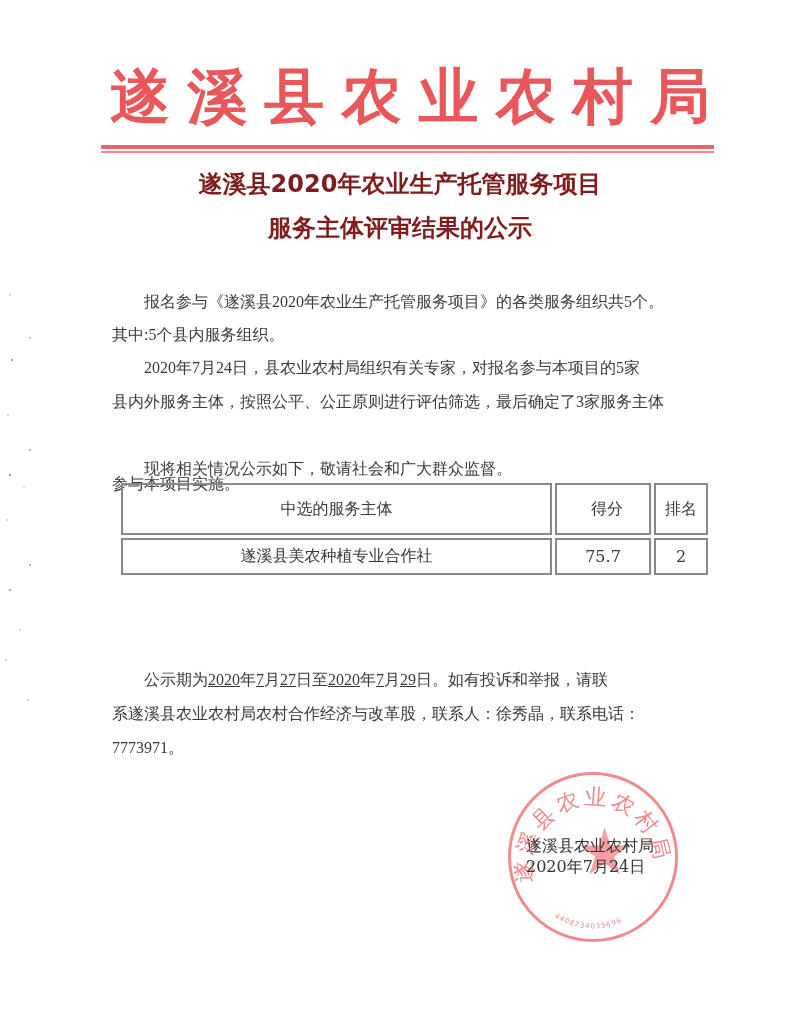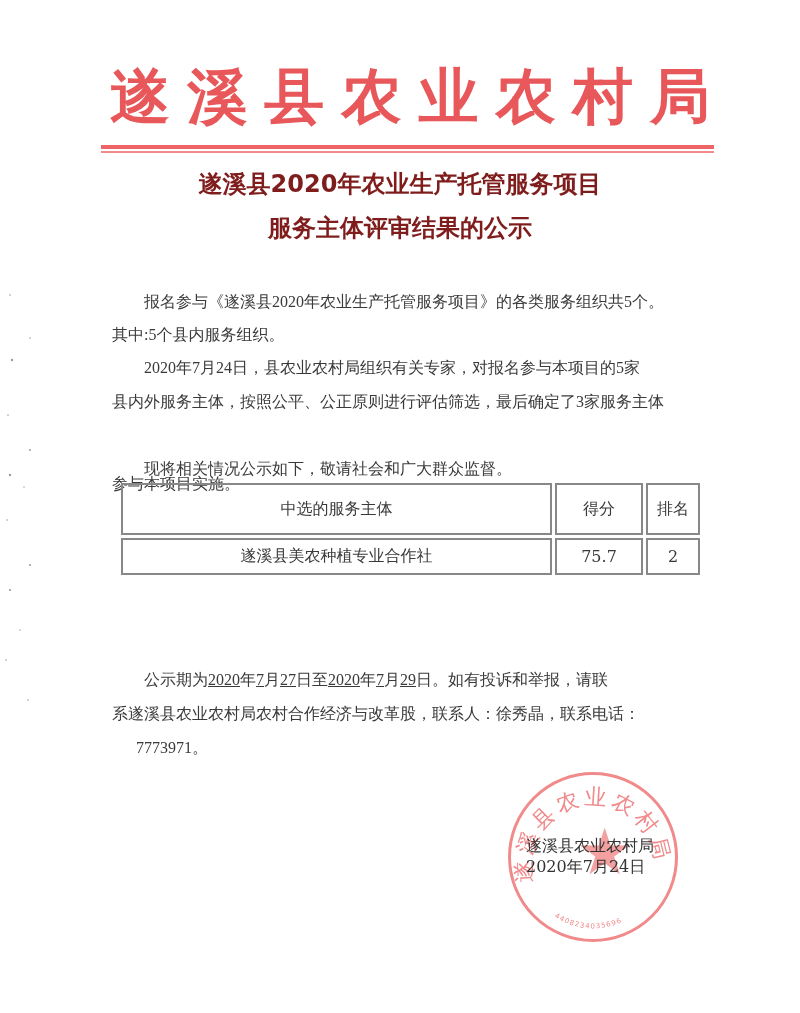--- a/index.html
+++ b/index.html
@@ -44,34 +44,34 @@
 <div class="abs para" style="top:317px;">其中:5个县内服务组织。</div>
 <div class="abs para indent" style="top:350px;">2020年7月24日，县农业农村局组织有关专家，对报名参与本项目的5家</div>
 <div class="abs para" style="top:384px;">县内外服务主体，按照公平、公正原则进行评估筛选，最后确定了3家服务主体</div>
 <div class="abs para" style="top:418px;margin-top:48px;">参与本项目实施。</div>
 <div class="abs para indent" style="top:451px;">现将相关情况公示如下，敬请社会和广大群众监督。</div>
 
 <table class="res">
   <tbody>
       <tr>
     <td style="width:427px;height:48px;">中选的服务主体</td>
-    <td style="width:84px;">得分</td>
+    <td style="width:84px;padding-left:8px;">得分</td>
     <td style="width:50px;margin-left:24px;">排名</td>
   </tr>
   <tr>
     <td style="height:33px;">遂溪县美农种植专业合作社</td>
     <td>75.7</td>
     <td>2</td>
   </tr>
 </tbody>
   </table>
 
 <div class="abs para indent" style="top:662px;"><span>公示期为</span><span class="u">2020</span><span>年</span><span class="u">7</span><span>月</span><span class="u">27</span><span>日至</span><span class="u">2020</span><span>年</span><span class="u">7</span><span>月</span><span class="u">29</span><span>日。如有投诉和举报，请联</span></div>
 <div class="abs para" style="top:696px;">系遂溪县农业农村局农村合作经济与改革股，联系人：徐秀晶，联系电话：</div>
-<div class="abs para" style="top:730px;margin-left:24px;">7773971。</div>
+<div class="abs para" style="top:730px;">7773971。</div>
 
 <div class="abs stamp"></div>
 <div class="abs stamp-star">★</div>
 <svg class="abs stamp-ring" viewBox="0 0 170 170">
   <defs>
       <path id="arc" d="M 25 110 A 62 62 0 1 1 145 110"></path>
       <path id="arcb" d="M 40 140 A 70 70 0 0 0 130 140"></path>
     </defs>
   <text font-size="22" fill="#f08a8b" font-family="DejaVu Serif, serif" letter-spacing="4"><textPath href="#arc">遂溪县农业农村局</textPath></text>
   <text font-size="7" fill="#f08a8b" font-family="DejaVu Sans, sans-serif" letter-spacing="1"><textPath href="#arcb" startOffset="8">4408234035696</textPath></text>

